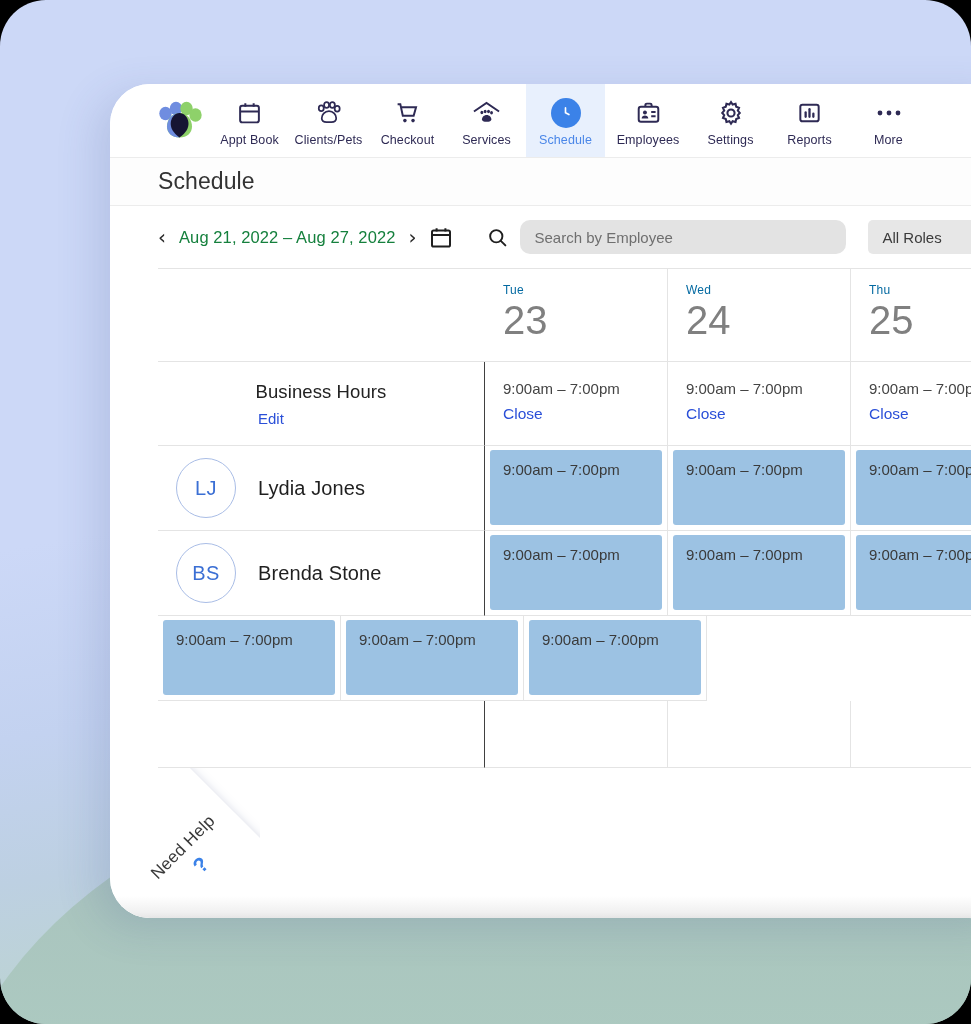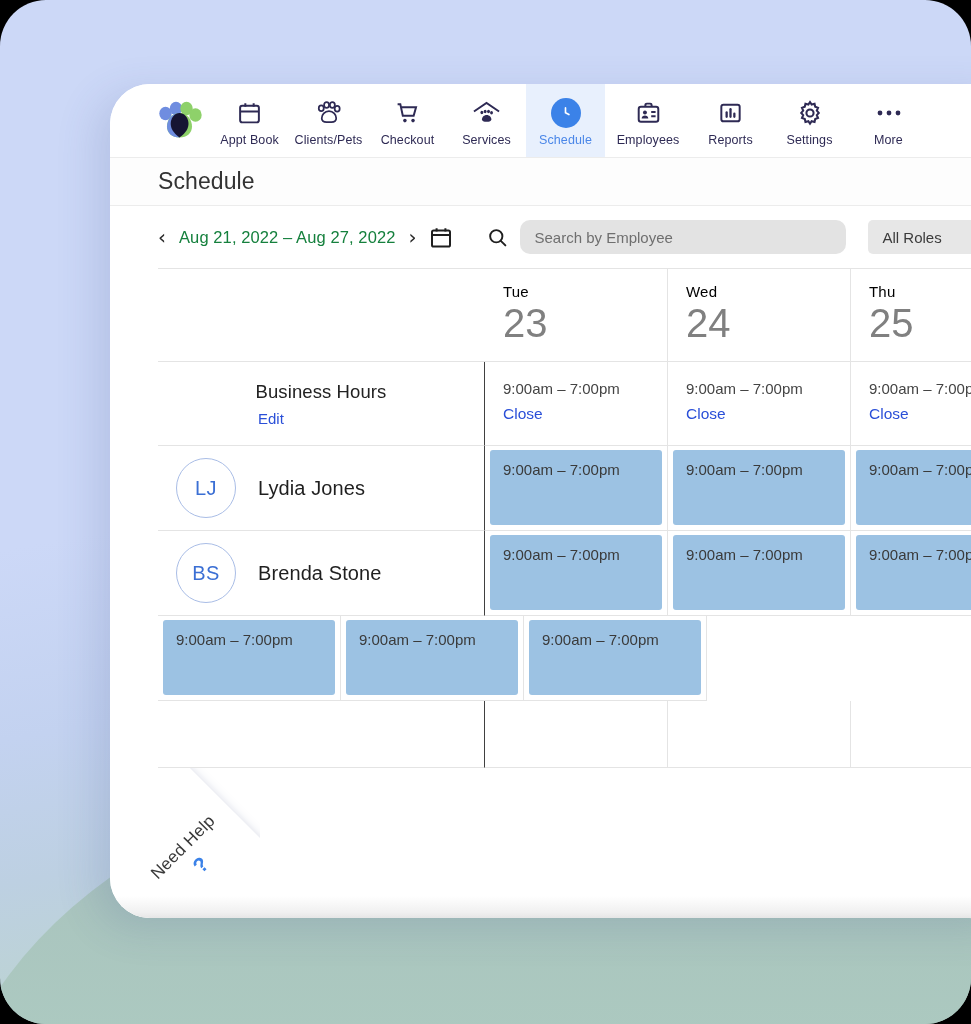--- a/index.html
+++ b/index.html
@@ -149,21 +149,21 @@
   .day-col{
     width: 183px; flex:none;
     border-right:1px solid #e4e4e4;
     border-bottom:1px solid #e4e4e4;
     position:relative;
   }
 
   
   .hdr .name-col{ height:93px; border-right:none; }
   .hdr .day-col{ height:93px; padding:14px 0 0 18px; }
-  .dow{ font-size:15px; color:#000000; letter-spacing:.2px; }
+  .dow{ font-size:12px; color:#0369a1; letter-spacing:.2px; }
   .dom{ font-size:40px; color:#808080; font-weight:400; line-height:1.05; margin-top:2px;}
 
   
   .bh .name-col{ height:84px; justify-content:center; flex-direction:column; align-items:center;}
   .bh-title{ font-size:18.5px; color:#222; letter-spacing:.1px; }
   .bh-edit{ font-size:15px; color:#2a4fd8; margin-top:7px; align-self:flex-start; margin-left:100px; cursor:pointer;}
   .bh .day-col{ height:84px; padding:18px 0 0 18px; }
   .bh-hours{ font-size:15px; color:#444; }
   .bh-close{ font-size:15.5px; color:#2a4fd8; margin-top:8px; display:inline-block; cursor:pointer;}
 
@@ -316,40 +316,40 @@
             <path d="M5.4 17.2 c0 -2 1.5 -2.9 3.2 -2.9 s3.2 .9 3.2 2.9" fill="#2e2a54" stroke="none"></path>
             <line x1="14.6" y1="11" x2="18.8" y2="11"></line>
             <line x1="14.6" y1="15.1" x2="18.8" y2="15.1"></line>
           </svg>
         </span>
         <span class="nav-label">Employees</span>
       </div>
 
       <div class="nav-item">
         <span class="nav-ico">
+          <svg width="26" height="26" viewBox="0 0 24 24" fill="none" stroke="#2e2a54" stroke-width="1.9">
+            <circle cx="12" cy="12" r="3.3"></circle>
+            <path d="M12 1.9 l1.5 2.3 2.7 -.7 .6 2.7 2.6 1 -1.1 2.6 1.8 2.1 -1.8 2.1 1.1 2.6 -2.6 1 -.6 2.7 -2.7 -.7 -1.5 2.3 -1.5 -2.3 -2.7 .7 -.6 -2.7 -2.6 -1 1.1 -2.6 -1.8 -2.1 1.8 -2.1 -1.1 -2.6 2.6 -1 .6 -2.7 2.7 .7 Z"></path>
+          </svg>
+        </span>
+        <span class="nav-label">Settings</span>
+      </div>
+
+      <div class="nav-item">
+        <span class="nav-ico">
           <svg width="25" height="26" viewBox="0 0 24 24" fill="none" stroke="#2e2a54" stroke-width="1.9">
             <rect x="3.2" y="4" width="17.6" height="16" rx="2"></rect>
             <g stroke-width="2.2" stroke-linecap="round">
               <line x1="8.3" y1="15.6" x2="8.3" y2="11.4"></line>
               <line x1="12" y1="15.6" x2="12" y2="8.4"></line>
               <line x1="15.7" y1="15.6" x2="15.7" y2="12.6"></line>
             </g>
           </svg>
         </span>
         <span class="nav-label">Reports</span>
-      </div>
-
-      <div class="nav-item">
-        <span class="nav-ico">
-          <svg width="26" height="26" viewBox="0 0 24 24" fill="none" stroke="#2e2a54" stroke-width="1.9">
-            <circle cx="12" cy="12" r="3.3"></circle>
-            <path d="M12 1.9 l1.5 2.3 2.7 -.7 .6 2.7 2.6 1 -1.1 2.6 1.8 2.1 -1.8 2.1 1.1 2.6 -2.6 1 -.6 2.7 -2.7 -.7 -1.5 2.3 -1.5 -2.3 -2.7 .7 -.6 -2.7 -2.6 -1 1.1 -2.6 -1.8 -2.1 1.8 -2.1 -1.1 -2.6 2.6 -1 .6 -2.7 2.7 .7 Z"></path>
-          </svg>
-        </span>
-        <span class="nav-label">Settings</span>
       </div>
 
       <div class="nav-item">
         <span class="nav-ico">
           <svg width="26" height="10" viewBox="0 0 26 10" fill="#2e2a54">
             <circle cx="4" cy="5" r="2.4"></circle>
             <circle cx="13" cy="5" r="2.4"></circle>
             <circle cx="22" cy="5" r="2.4"></circle>
           </svg>
         </span>

